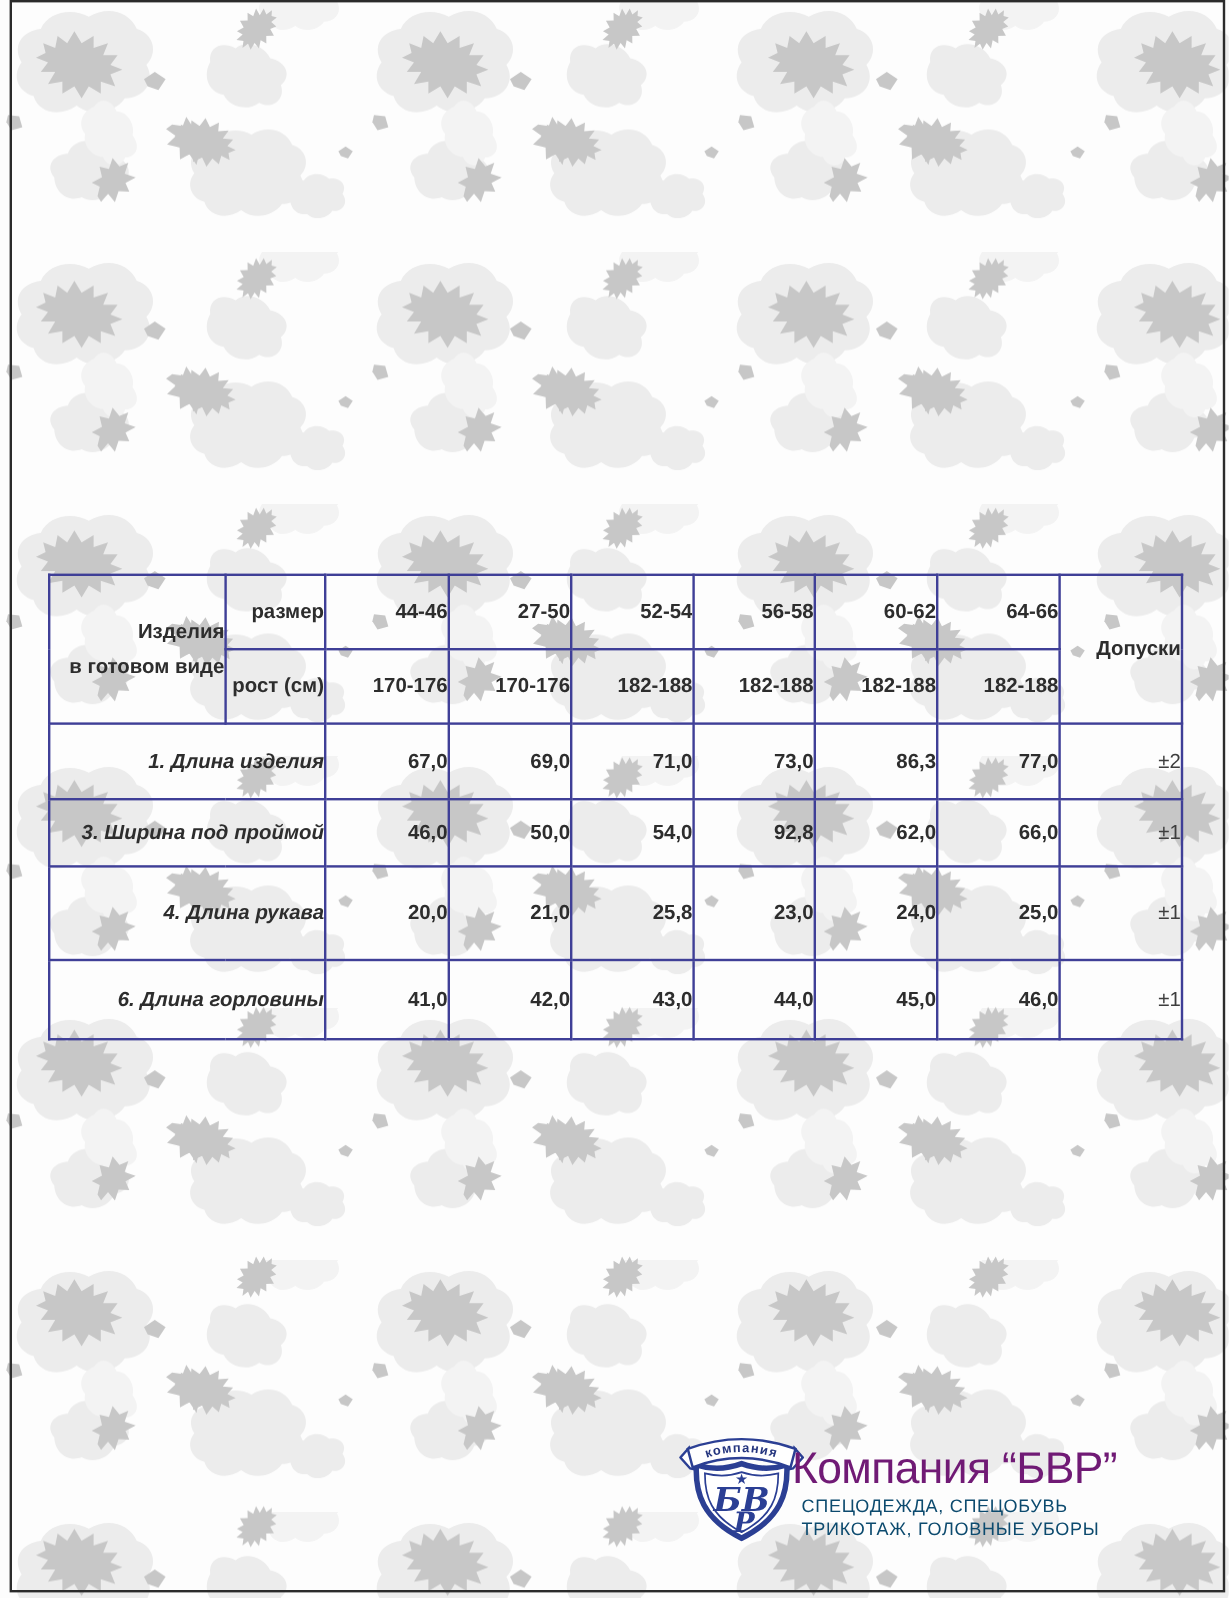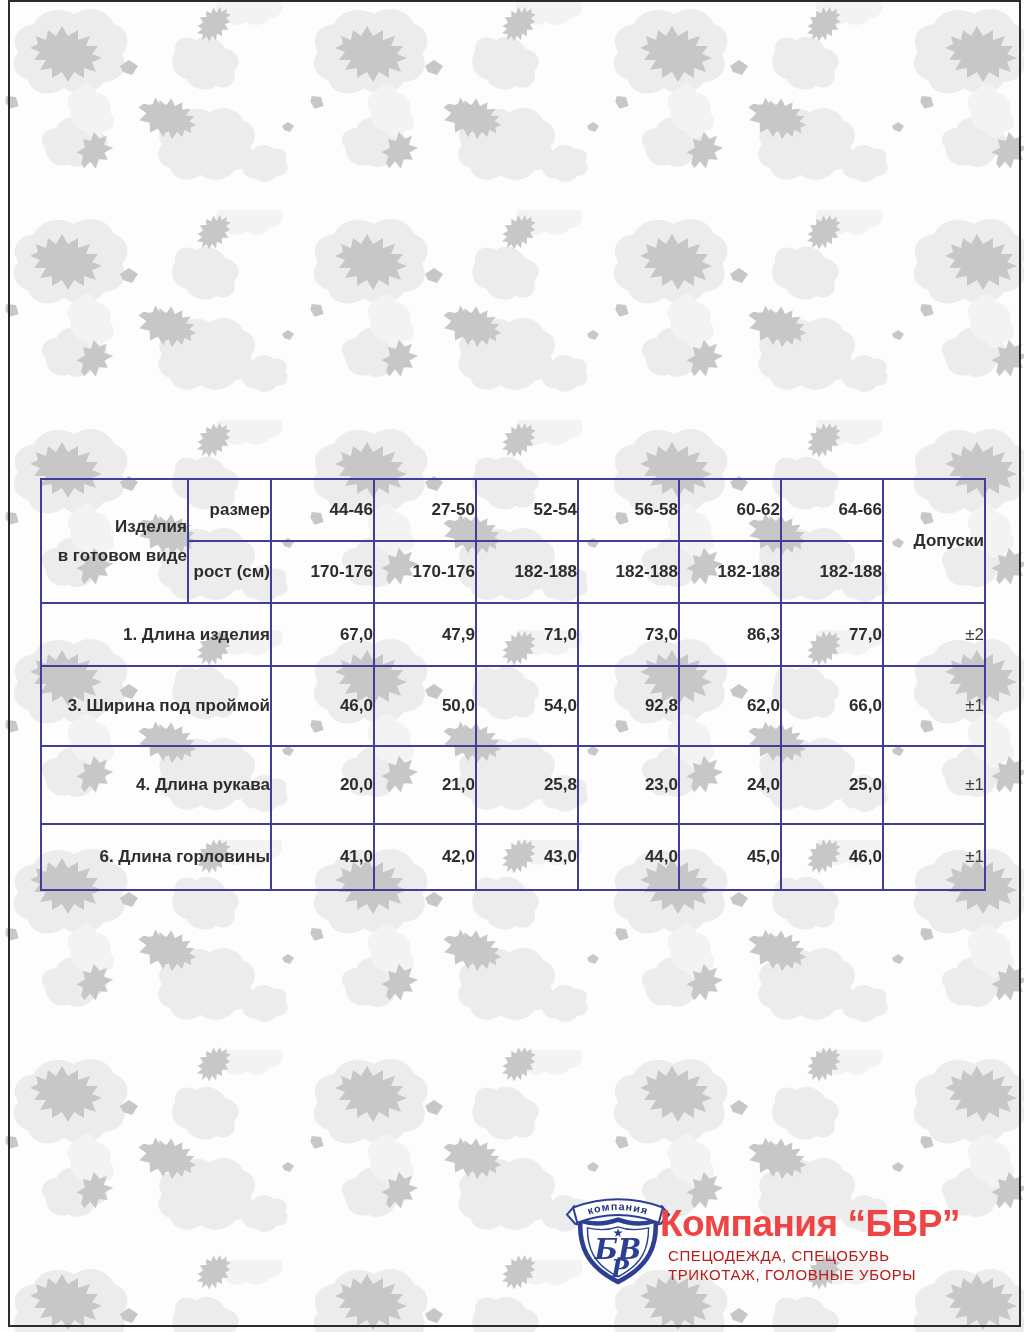--- a/index.html
+++ b/index.html
@@ -21,34 +21,34 @@
     width:944px;
     font-weight:bold;font-size:17px;color:#2d2d2d;
   }
   table.size-table td{
     border:2px solid #3f3f97;
     text-align:right;vertical-align:middle;
     padding:0;background:transparent;
     overflow:hidden;white-space:nowrap;
   }
   tr.hA{height:62px} tr.hB{height:62px}
-  tr.d1{height:63px} tr.d2{height:80px} tr.d3{height:78px} tr.d4{height:66px}
+  tr.d1{height:63px} tr.d2{height:56px} tr.d3{height:78px} tr.d4{height:66px}
   td.corner{text-align:left;padding-left:12px;line-height:29px;}
-  td.lbl{text-align:left;padding-left:10px;}
+  td.lbl{text-align:left;padding-left:10px;font-style:italic;}
   td.tol{font-weight:normal;font-size:17px;color:#3d3d3d;}
 
   
   .logo-title{
     position:absolute;left:660px;top:1203px;
-    font-weight:bold;font-size:37px;color:#ef4444;
+    font-weight:normal;font-size:37px;color:#701a75;
     white-space:nowrap;letter-spacing:-0.5px;
   }
   .logo-subs{
     position:absolute;left:668px;top:1246px;
-    font-size:15px;line-height:19px;color:#b91c1c;
+    font-size:15px;line-height:19px;color:#0c4a6e;
     letter-spacing:0.6px;white-space:nowrap;
   }
   .shield-svg{position:absolute;left:566px;top:1188px;}
 </style>
 </head>
 <body>
 
 <svg class="camo-bg" width="1024" height="1332" viewBox="0 0 1024 1332" aria-hidden="true">
   <defs>
     <path id="pA" d="M8,34 L16,30 L14,22 L24,26 L26,16 L34,22 L40,12 L46,22 L56,16 L56,26 L68,22 L64,32 L76,32 L70,40 L80,44 L70,48 L74,58 L62,54 L62,64 L52,58 L46,68 L40,58 L30,64 L30,54 L18,56 L24,46 L12,46 L18,38 Z"></path>
@@ -121,21 +121,21 @@
     <td>170-176</td>
     <td>170-176</td>
     <td>182-188</td>
     <td>182-188</td>
     <td>182-188</td>
     <td>182-188</td>
   </tr>
   <tr class="d1">
     <td class="lbl" colspan="2">1. Длина изделия</td>
     <td>67,0</td>
-    <td>47,9</td>
+    <td>69,0</td>
     <td>71,0</td>
     <td>73,0</td>
     <td>86,3</td>
     <td>77,0</td>
     <td class="tol">±2</td>
   </tr>
   <tr class="d2">
     <td class="lbl" colspan="2">3. Ширина под проймой</td>
     <td>46,0</td>
     <td>50,0</td>

